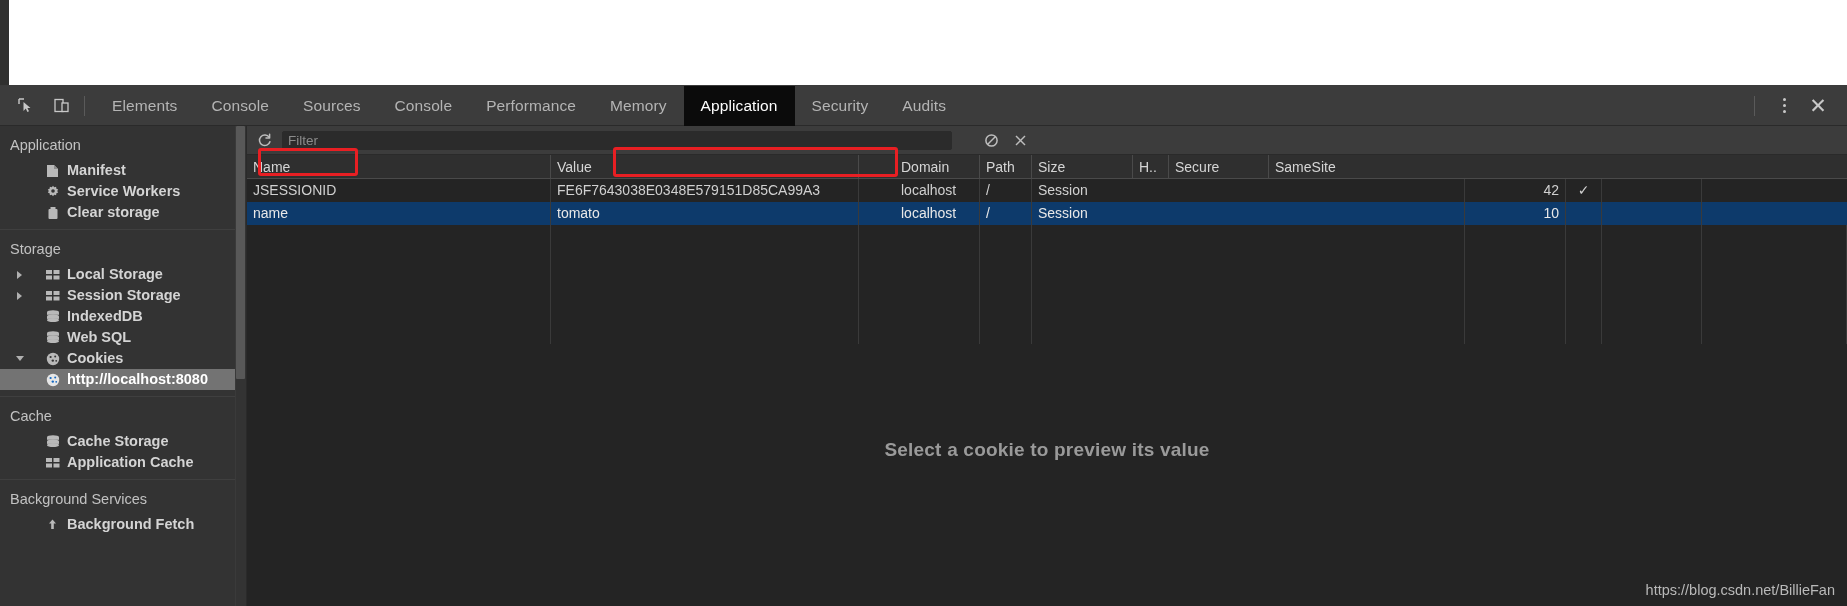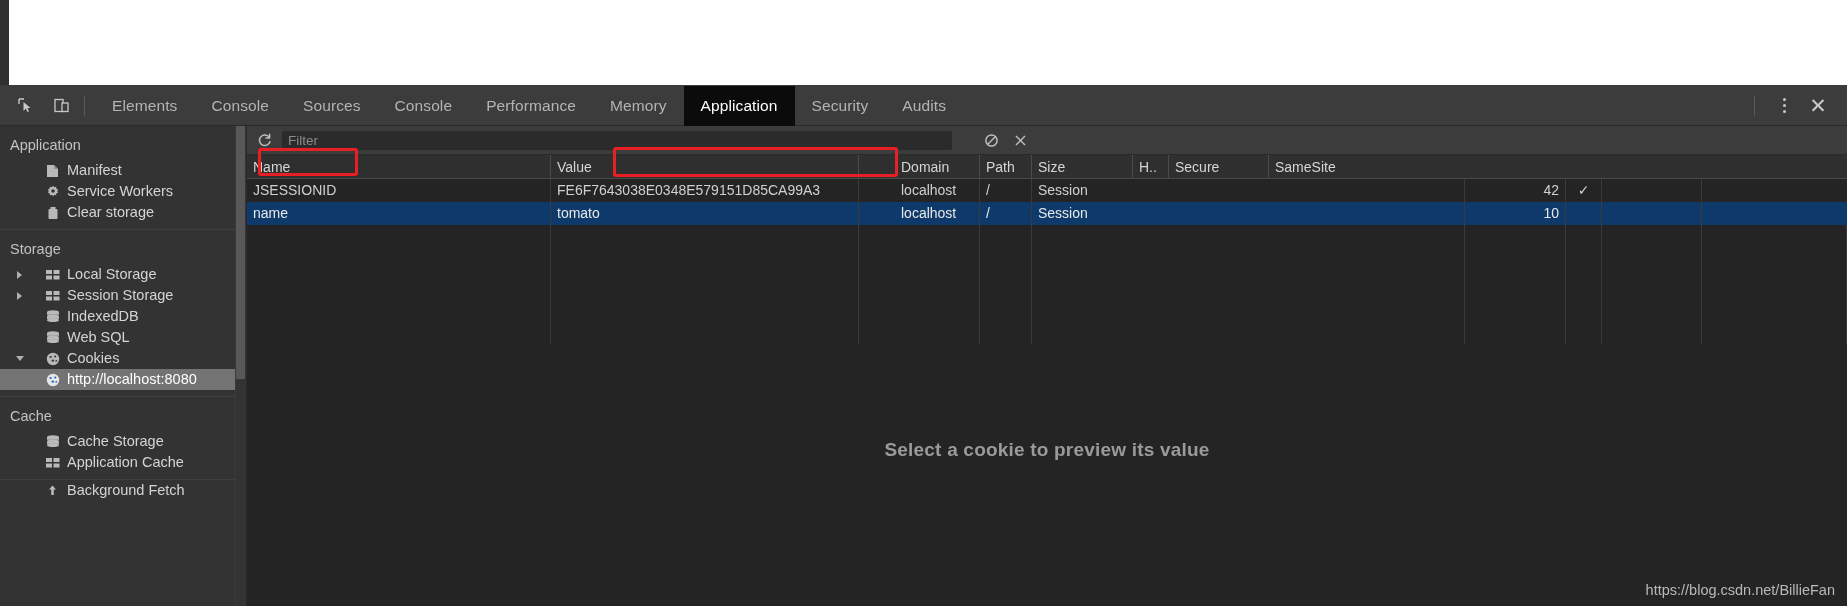--- a/index.html
+++ b/index.html
@@ -73,21 +73,21 @@
     position: relative; overflow: hidden; flex: 0 0 247px;
     border-right: 1px solid #2a2a2a;
   }
   .sb-group-title {
     color: #c2c2c2; font-size: 14.5px; padding: 11px 0 7px 10px;
   }
   .sb-group + .sb-group { border-top: 1px solid #3f3f3f; margin-top: 6px; }
   .sb-item {
     display: flex; align-items: center; height: 21px;
     padding-left: 28px; color: #d4d4d4; font-size: 14.5px;
-    cursor: pointer; gap: 7px; position: relative;
+    cursor: pointer; gap: 7px; position: relative; font-weight: bold;
   }
   .sb-item.sub { padding-left: 45px; }
   .sb-item.selected { background: #737373; color: #ffffff; }
   .sb-arrow {
     position: absolute; left: 17px; width: 0; height: 0;
     border-left: 5px solid #b0b0b0; border-top: 4px solid transparent;
     border-bottom: 4px solid transparent;
   }
   .sb-arrow.open {
     border-left: 4.5px solid transparent; border-right: 4.5px solid transparent;
@@ -391,20 +391,21 @@
                   <rect x="7.5" y="1" width="6" height="4" fill="#b9b9b9"></rect>
                   <rect x="0" y="6.5" width="6" height="4" fill="#b9b9b9"></rect>
                   <rect x="7.5" y="6.5" width="6" height="4" fill="#b9b9b9"></rect>
                 </svg>
             </span>
             <span class="sb-label">Application Cache</span>
           </div>
         </div>
 
         <div class="sb-group">
+          <div class="sb-group-title">Background Services</div>
           <div class="sb-item sub">
             <span class="sb-ico">
               <svg width="13" height="13" viewBox="0 0 13 13">
                   <path d="M6.5 1.5 L10 5.5 H7.8 V11 H5.2 V5.5 H3 Z" fill="#b9b9b9"></path>
                 </svg>
             </span>
             <span class="sb-label">Background Fetch</span>
           </div>
         </div>
 

